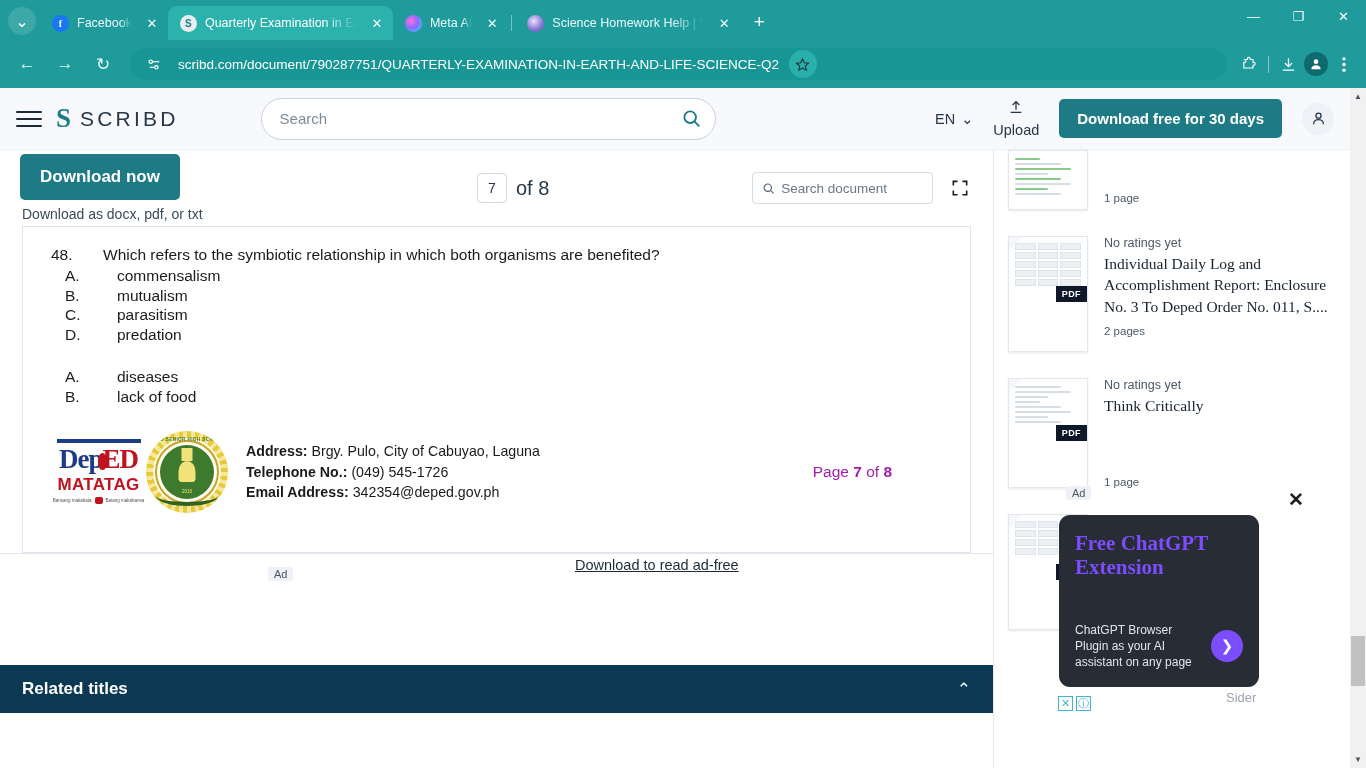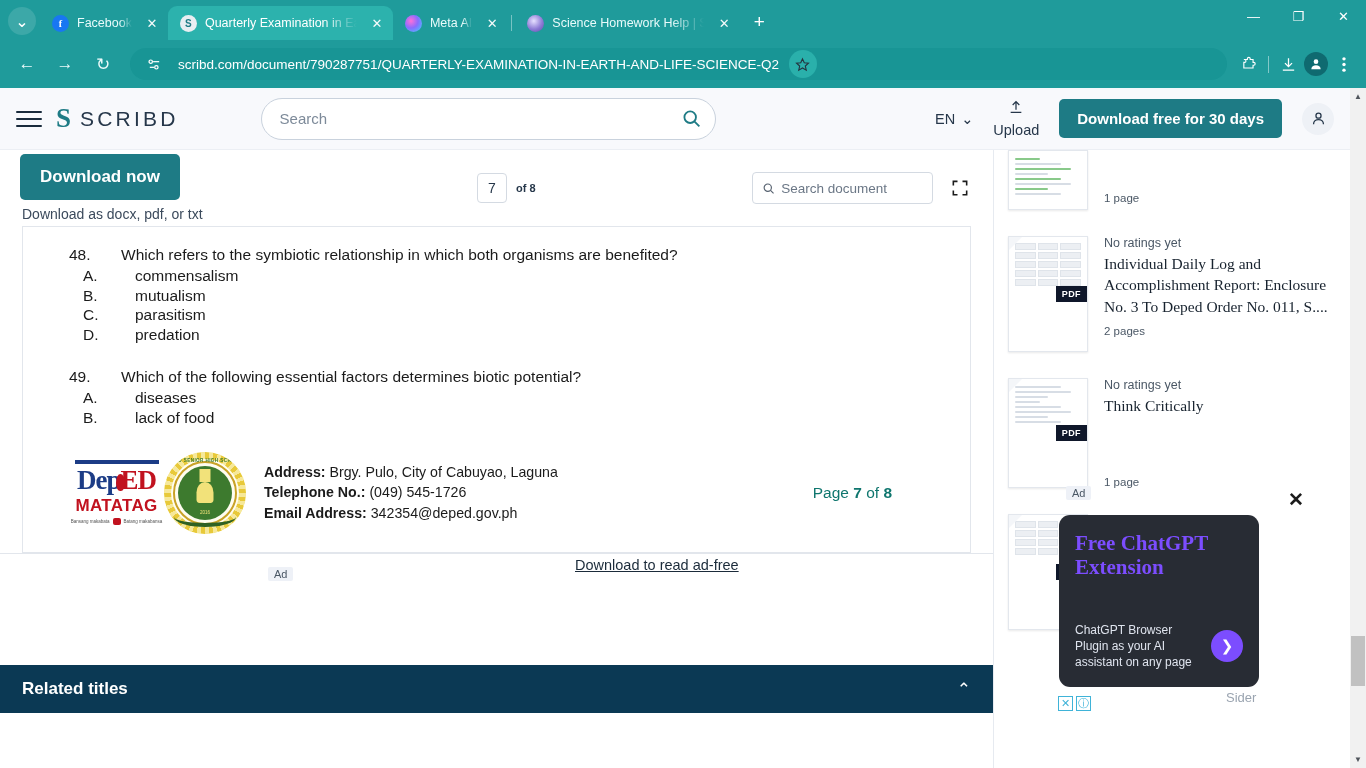--- a/index.html
+++ b/index.html
@@ -144,39 +144,39 @@
     background: #1e7b85; color: #fff; font-weight: 700; font-size: 17px;
     padding: 13px 20px; border-radius: 5px; display: inline-block;
   }
   .dl-sub { font-size: 14px; color: #3b4a5c; margin-top: 6px; padding-left: 2px; }
   .pager { display: flex; align-items: center; gap: 9px; margin-left: 237px; }
   .pager-input {
     width: 30px; height: 30px; border: 1px solid #d4dae2; border-radius: 4px;
     display: flex; align-items: center; justify-content: center;
     font-size: 14px; color: #26374a; background: #fff;
   }
-  .pager-of { font-size: 11px; color: #26374a; font-weight: bold; }
+  .pager-of { font-size: 20px; color: #26374a; }
   .doc-search {
     margin-left: auto; display: flex; align-items: center; gap: 14px;
   }
   .doc-search-box {
     width: 181px; height: 32px; border: 1px solid #d4dae2; border-radius: 4px;
     display: flex; align-items: center; gap: 6px; padding: 0 9px; background: #fff;
   }
   .doc-search-box input {
     border: none; outline: none; font-size: 13.5px; color: #26374a;
     width: 100%; background: transparent; font-family: "Liberation Sans", sans-serif;
   }
   .doc-search-box input::placeholder { color: #6b7786; }
   .expand-ico { width: 26px; height: 26px; display:flex; align-items:center; justify-content:center; }
 
   
   .doc-page {
     margin: 0 22px; background: #fff; border: 1px solid #e2e6ec;
-    height: 327px; padding: 18px 30px 0 46px; position: relative; overflow: hidden;
+    height: 327px; padding: 18px 30px 0 28px; position: relative; overflow: hidden;
   }
   .q-block { font-size: 15.5px; color: #1b1b1b; line-height: 1.28; }
   .q-head { display: flex; gap: 26px; margin-bottom: 1px; }
   .q-num { width: 26px; flex: 0 0 auto; }
   .q-opt { display: flex; gap: 34px; padding-left: 14px; }
   .q-opt .lbl { width: 18px; flex: 0 0 auto; }
   .q-gap { height: 22px; }
 
   .doc-footer { display: flex; align-items: center; margin-top: 24px; gap: 0; }
   .logo-deped {
@@ -225,21 +225,21 @@
               width: 11px; height: 13px; background: #f2e27a; }
   .sc-ring { position:absolute; inset: 9px; border-radius:50%; border: 2px solid #c9a227; }
   .sc-txt { position: absolute; top: 6px; left: 0; right: 0; text-align: center;
             font-size: 4.6px; color: #3d7a2e; font-weight: 700; letter-spacing: .4px; }
   .sc-year { position: absolute; bottom: 19px; left:0; right:0; text-align:center; font-size:4.5px; color:#f2e27a; }
   .sc-laurel { position:absolute; bottom: 7px; left: 10px; right: 10px; height: 20px;
                border-bottom: 4px solid #2f6122; border-radius: 0 0 50% 50%; }
 
   .contact-block { margin-left: 18px; font-size: 14.2px; color: #1b1b1b; line-height: 1.45; }
   .contact-block b { font-weight: 700; }
-  .page-counter { margin-left: auto; margin-right: 48px; font-size: 15.5px; color: #0f766e; }
+  .page-counter { margin-left: auto; margin-right: 48px; font-size: 15.5px; color: #a21caf; }
   .page-counter b { font-weight: 700; }
 
   
   .ad-strip { height: 112px; border-top: 1px solid #e2e6ec; position: relative; background: #fff; }
   .ad-chip {
     position: absolute; left: 268px; top: 13px; font-size: 11px; color: #4a5765;
     background: #eef1f7; padding: 1px 6px; border-radius: 2px;
   }
   .ad-free-link {
     position: absolute; left: 575px; top: 3px; font-size: 14.5px;
@@ -526,24 +526,20 @@
           </div>
           <div class="q-opt">
             <span class="lbl">D.</span>
             <span>predation</span>
           </div>
         </div>
 
         <div class="q-gap"></div>
 
         <div class="q-block">
-          <div class="q-head">
-            <span class="q-num">49.</span>
-            <span>Which of the following essential factors determines biotic potential?</span>
-          </div>
           <div class="q-opt">
             <span class="lbl">A.</span>
             <span>diseases</span>
           </div>
           <div class="q-opt">
             <span class="lbl">B.</span>
             <span>lack of food</span>
           </div>
         </div>
 

